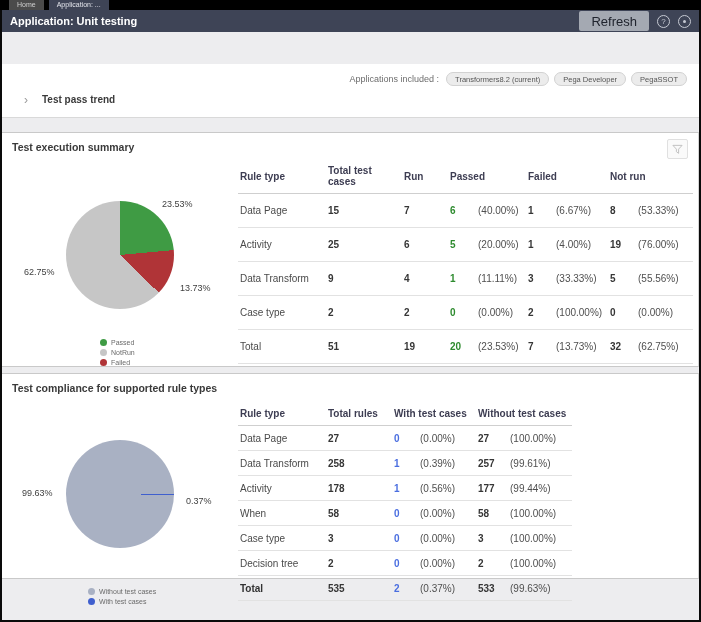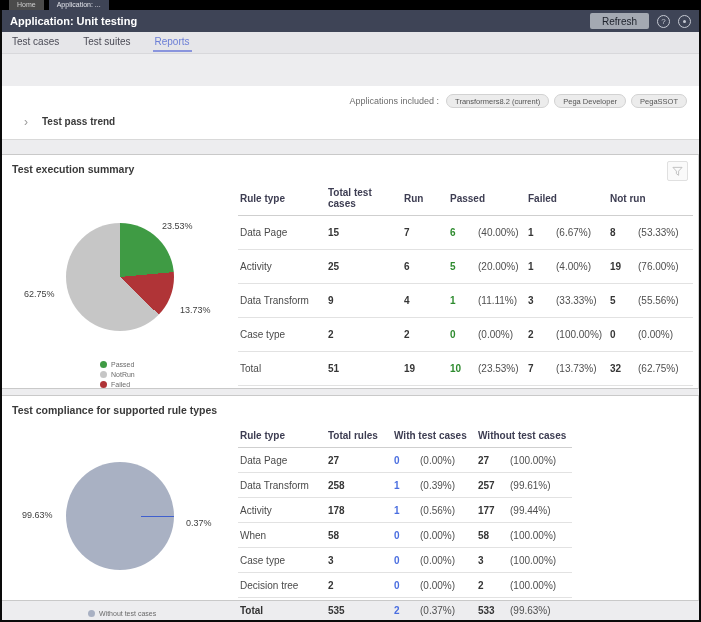--- a/index.html
+++ b/index.html
@@ -10,21 +10,21 @@
   .top-strip { height:10px; background:#000; display:flex; align-items:stretch; }
   .strip-tab { font-size:7px; line-height:10px; padding:0 8px; color:#cfcfcf; white-space:nowrap; }
   .strip-tab.home { margin-left:9px; background:#4b4b4b; }
   .strip-tab.app { margin-left:5px; background:#3e4456; color:#e3e5ec; }
 
   .inner { position:absolute; left:2px; right:2px; top:10px; bottom:2px; background:#ededef; display:flex; flex-direction:column; overflow:hidden; }
 
   
   .hdr { height:22px; background:#3e4456; display:flex; align-items:center; padding:0 8px; flex:0 0 auto; }
   .hdr-title { flex:1; color:#fff; font-weight:bold; font-size:11px; }
-  .refresh-btn { background:#a4a9b2; color:#20242e; border:none; font-size:10px; padding:2.5px 12px; border-radius:2px; cursor:pointer; font-family:inherit; }
+  .refresh-btn { background:#a4a9b2; color:#20242e; border:none; font-size:13px; padding:2.5px 12px; border-radius:2px; cursor:pointer; font-family:inherit; }
   .hdr-ic { width:13px; height:13px; border:1px solid #c6cad3; border-radius:50%; color:#c6cad3; font-size:8px; line-height:11px; text-align:center; margin-left:8px; cursor:pointer; position:relative; }
   .hdr-ic .dot { position:absolute; left:50%; top:50%; width:3px; height:3px; margin:-1.5px 0 0 -1.5px; background:#c6cad3; border-radius:50%; }
 
   
   .nav { height:22px; background:#e6e6e9; display:flex; align-items:center; padding-left:8px; gap:20px; flex:0 0 auto; border-bottom:1px solid #d8d8db; }
   .nav-tab { font-size:10px; color:#4a4a55; padding:3px 2px; cursor:pointer; border-bottom:2px solid transparent; }
   .nav-tab.active { color:#6b7ed6; border-bottom:2px solid #8a95dd; }
 
   .content { flex:1; overflow:hidden; background:#ededef;margin-top:32px; }
 
@@ -89,25 +89,20 @@
 
     <div class="hdr">
       <div class="hdr-title">Application: Unit testing</div>
       <button class="refresh-btn">Refresh</button>
       <div class="hdr-ic">?</div>
       <div class="hdr-ic">
           <span class="dot"></span>
         </div>
     </div>
 
-    <div class="nav">
-      <div class="nav-tab">Test cases</div>
-      <div class="nav-tab">Test suites</div>
-      <div class="nav-tab active">Reports</div>
-    </div>
 
     <div class="content">
 
       <div class="block-top">
         <div class="apps-row">
           <span class="apps-label">Applications included :</span>
           <span class="badge">Transformers8.2 (current)</span>
           <span class="badge">Pega Developer</span>
           <span class="badge">PegaSSOT</span>
         </div>
@@ -211,21 +206,21 @@
                 <td class="pct">(0.00%)</td>
                 <td class="num">2</td>
                 <td class="pct">(100.00%)</td>
                 <td class="num">0</td>
                 <td class="pct">(0.00%)</td>
               </tr>
               <tr>
                 <td class="rt">Total</td>
                 <td class="num">51</td>
                 <td class="num">19</td>
-                <td class="num green">10</td>
+                <td class="num green">20</td>
                 <td class="pct">(23.53%)</td>
                 <td class="num">7</td>
                 <td class="pct">(13.73%)</td>
                 <td class="num">32</td>
                 <td class="pct">(62.75%)</td>
               </tr>
             </tbody>
           </table>
         </div>
       </div>

